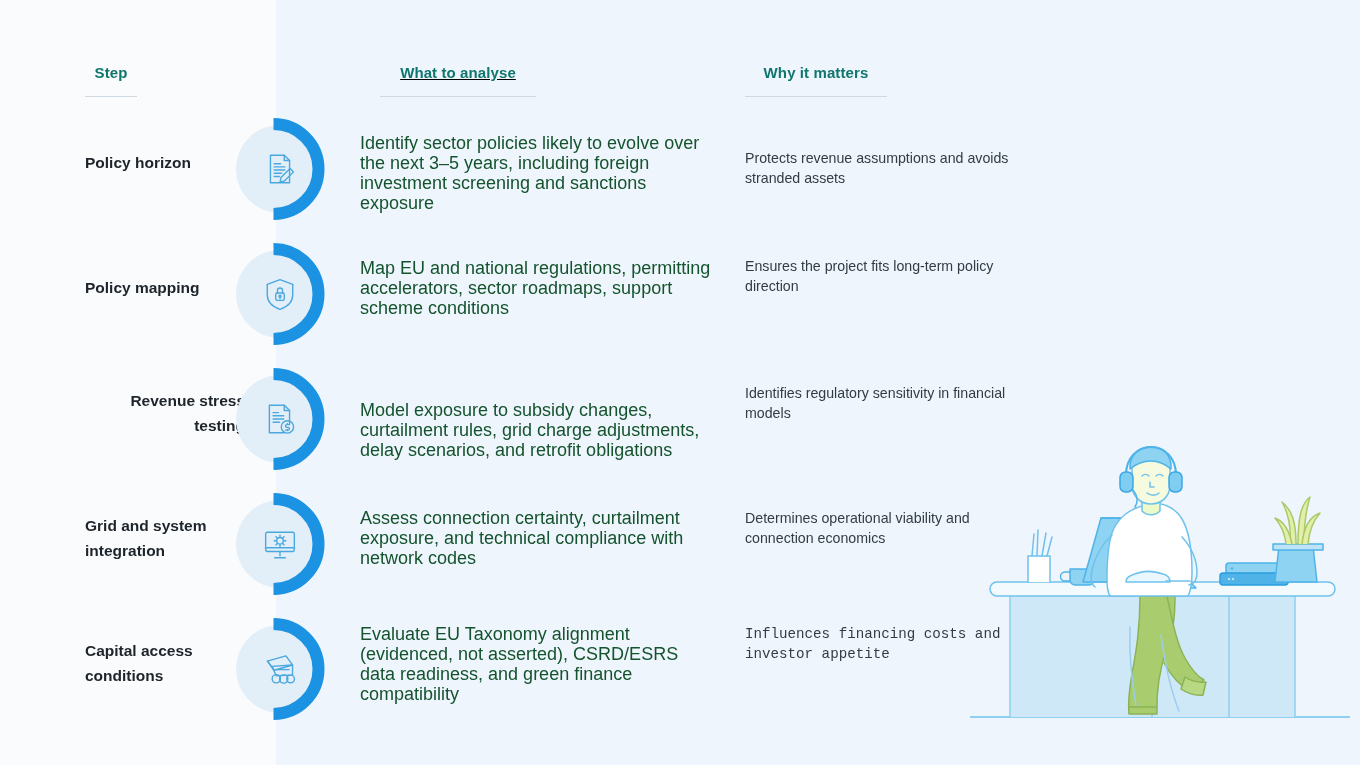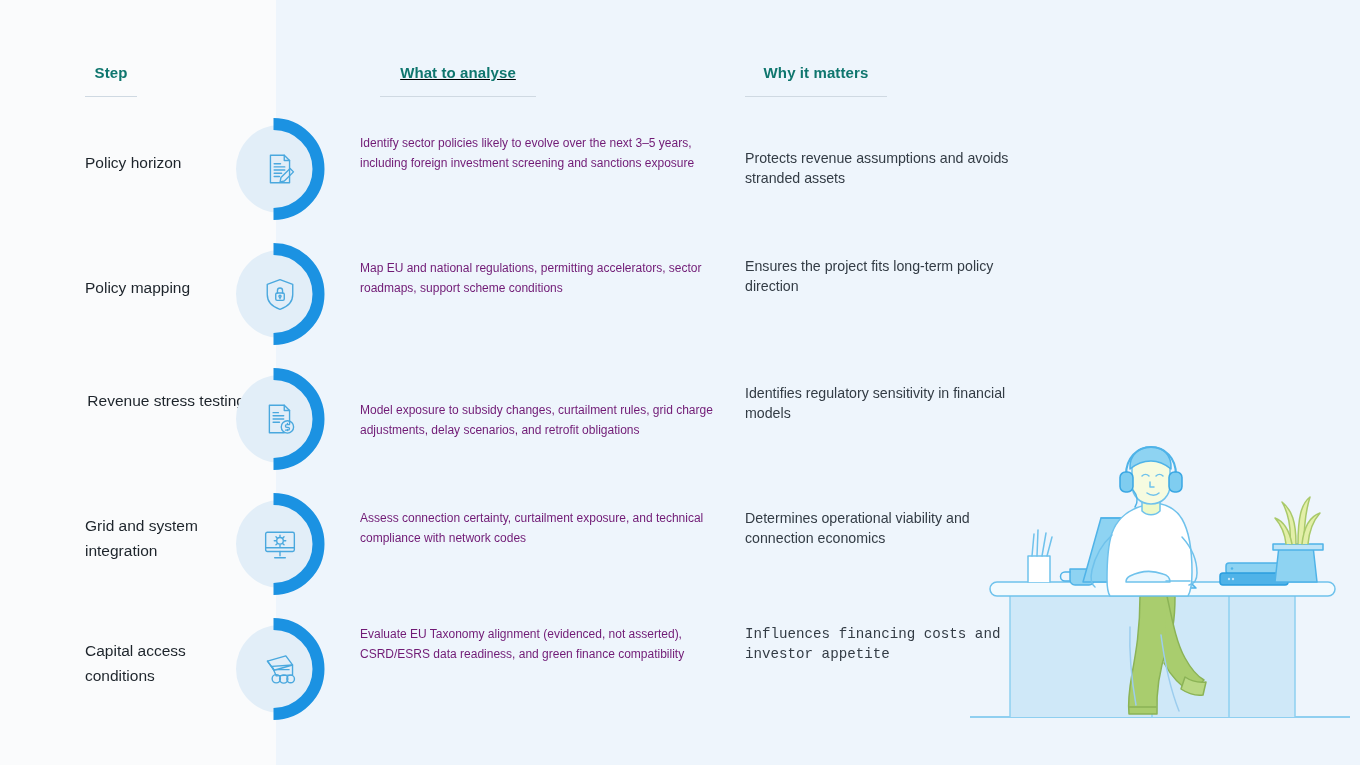--- a/index.html
+++ b/index.html
@@ -35,21 +35,21 @@
   
   .row { position:absolute; left:0; width:100%; }
   .row-0 { top:118px; }
   .row-1 { top:243px; }
   .row-2 { top:368px; }
   .row-3 { top:493px; }
   .row-4 { top:618px; }
 
   .step-label {
     position:absolute; left:85px; width:160px;
-    font-size:15.5px; font-weight:normal; color:#1d242b;
+    font-size:15.5px; font-weight:bold; color:#1d242b;
     line-height:25px;
   }
   .row-0 .step-label { top:32px; }
   .row-1 .step-label { top:32px; }
   .row-2 .step-label { top:20px;text-align:right; }
   .row-3 .step-label { top:20px; }
   .row-4 .step-label { top:20px; }
 
   
   .badge { position:absolute; left:236px; top:0; width:102px; height:102px; }
@@ -60,21 +60,21 @@
   .badge svg.ring { position:absolute; left:0; top:0; width:102px; height:102px; }
   .badge .glyph {
     position:absolute; left:0; top:7px; width:88px; height:88px;
     display:flex; align-items:center; justify-content:center;
   }
   .badge .glyph svg { width:34px; height:34px; }
 
   
   .cell-analyse {
     position:absolute; left:360px; width:355px;
-    font-size:12px; line-height:20px; color:#701a75;
+    font-size:18px; line-height:20px; color:#14532d;
   }
   .cell-why {
     position:absolute; left:745px; width:290px;
     font-size:14.2px; line-height:20px; color:#333c45;
   }
   .row-0 .cell-analyse { top:15px; }  .row-0 .cell-why { top:30px; }
   .row-1 .cell-analyse { top:15px; }  .row-1 .cell-why { top:13px; }
   .row-2 .cell-analyse { top:15px;margin-top:17px; }  .row-2 .cell-why { top:15px; }
   .row-3 .cell-analyse { top:15px; }  .row-3 .cell-why { top:15px; }
   .row-4 .cell-analyse { top:6px;  }  .row-4 .cell-why { top:6px;font-family:Liberation Mono, monospace; }

